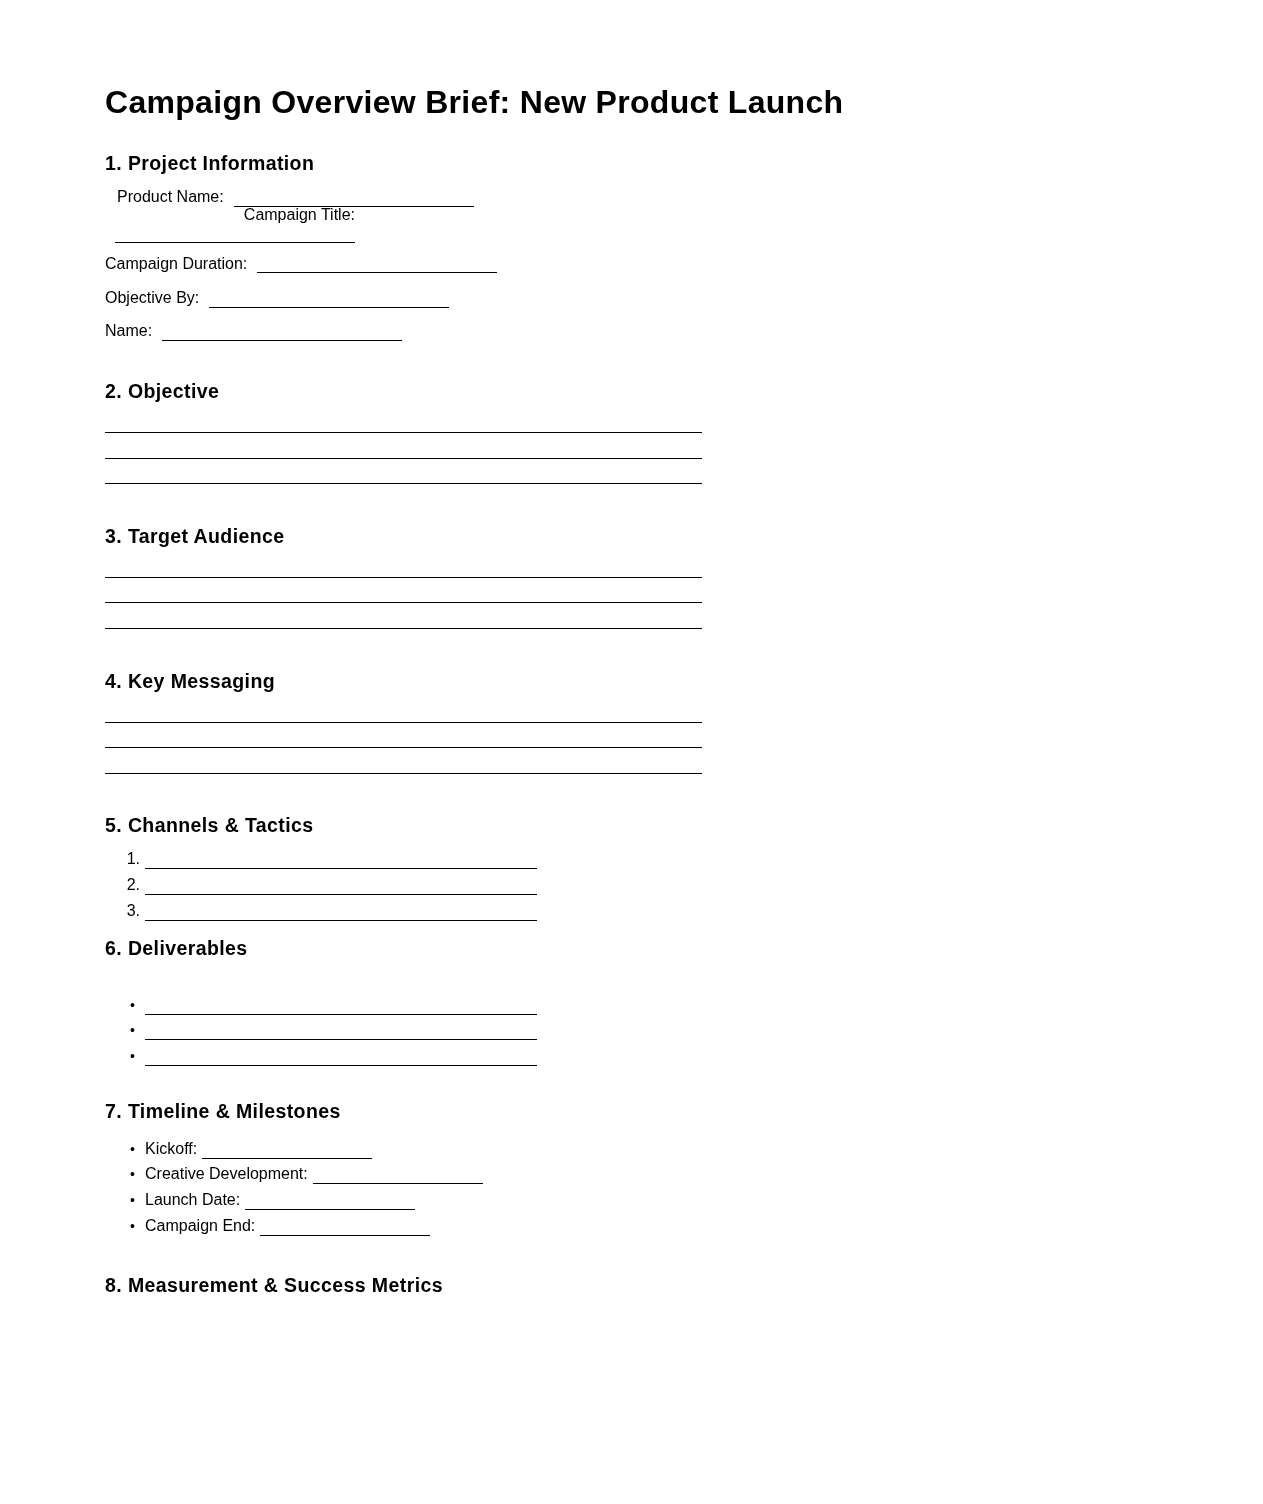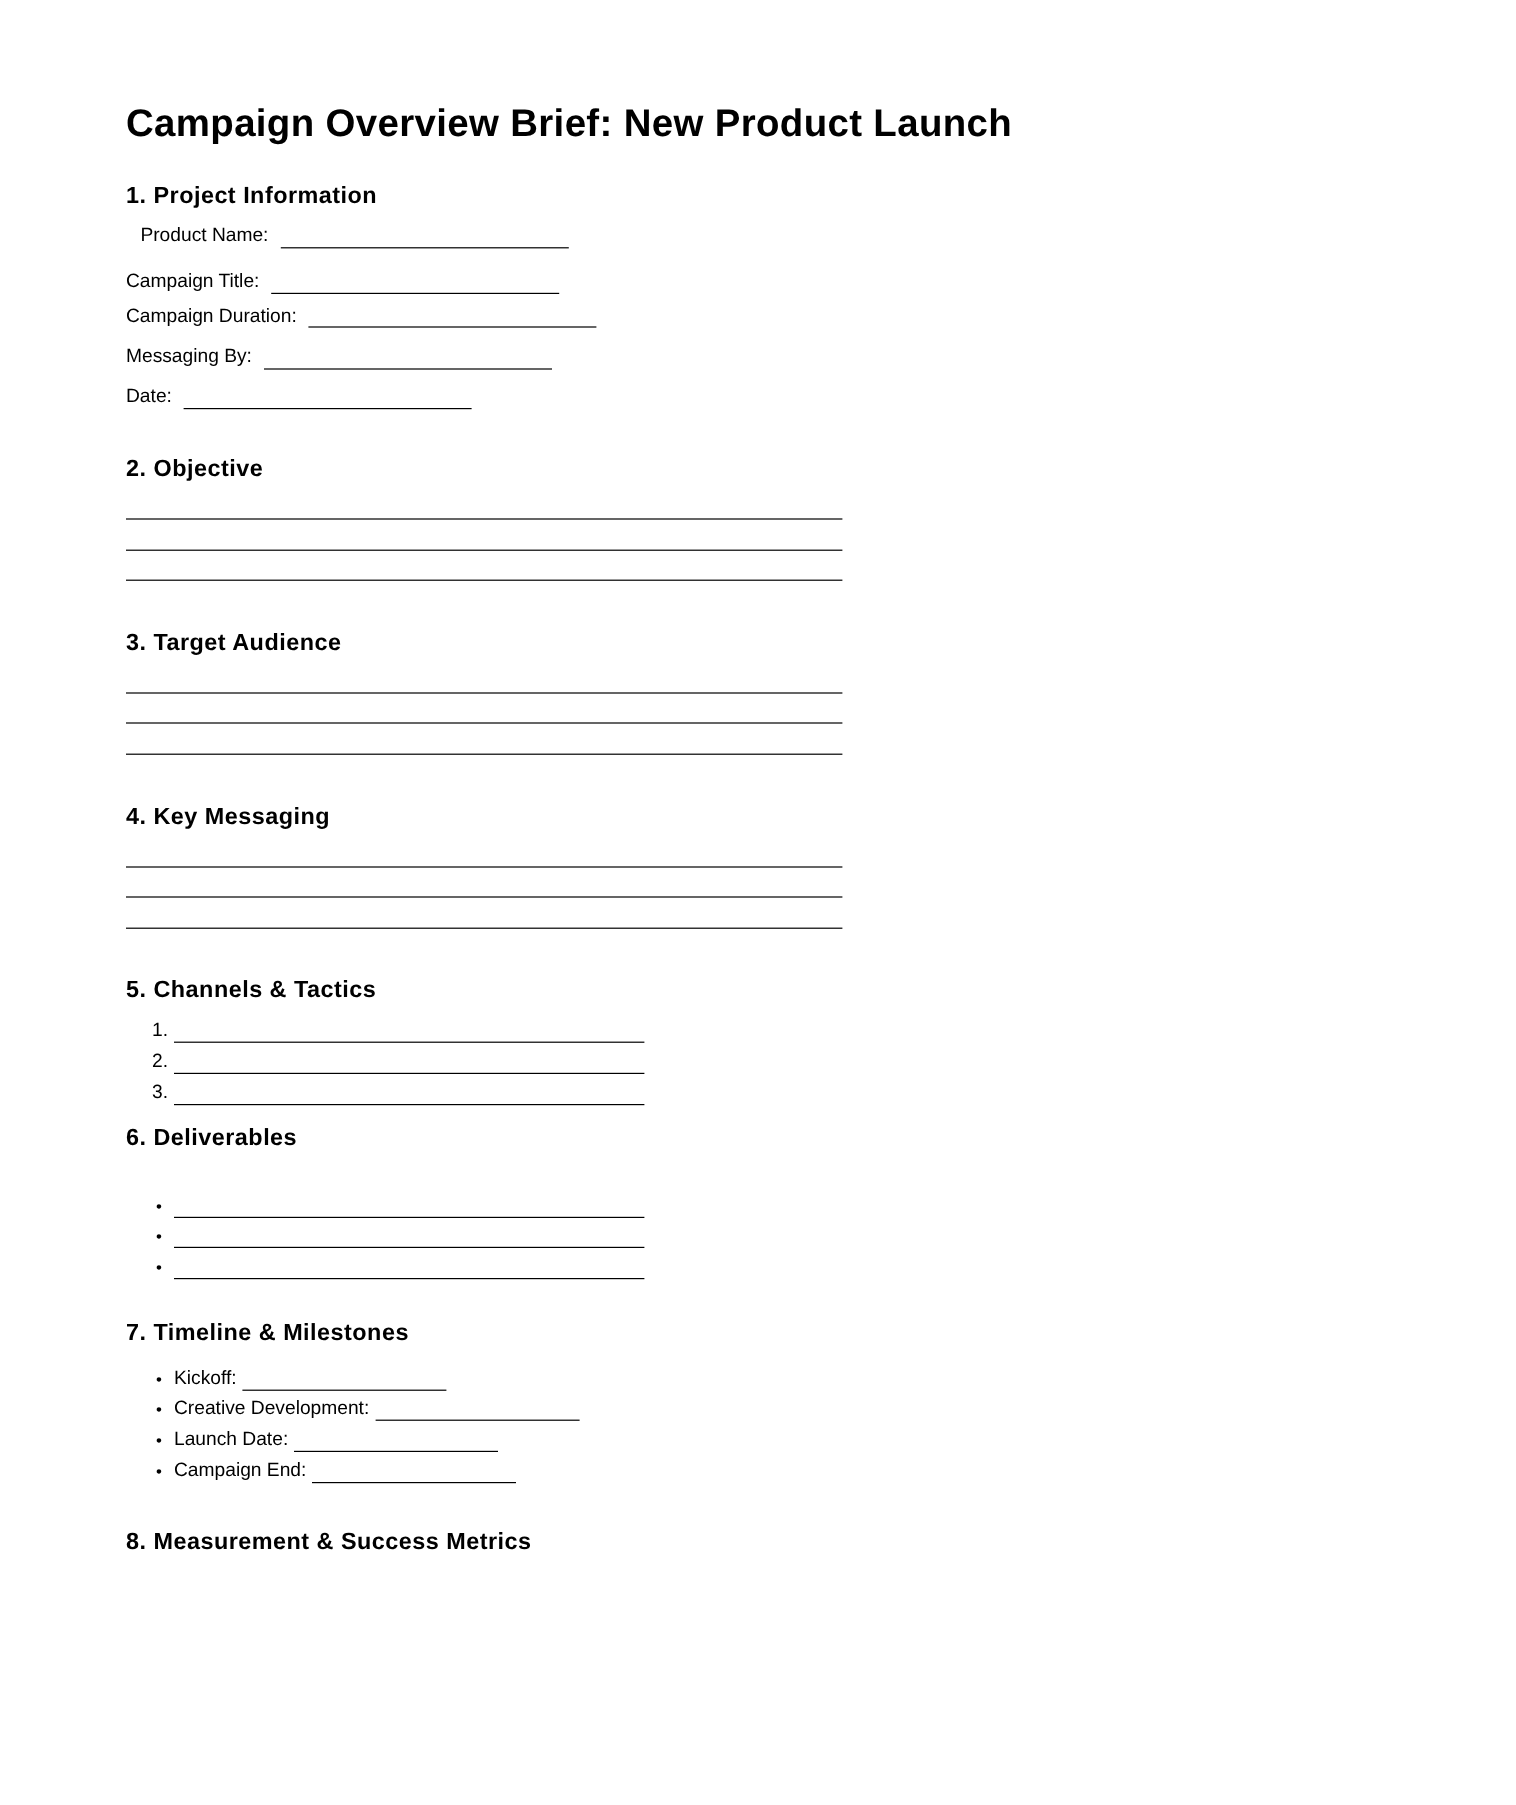--- a/index.html
+++ b/index.html
@@ -113,34 +113,34 @@
 <div class="page">
 
   <h1>Campaign Overview Brief: New Product Launch</h1>
 
   <h2 style="top:151px;">1. Project Information</h2>
 
   <div class="field-row" style="top:187px;margin-left:12px;">
     <span>Product Name:</span>
     <span class="blank"></span>
   </div>
-  <div class="field-row" style="top:225px;">
+  <div class="field-row" style="top:205px;flex-direction:column;">
     <span>Campaign Title:</span>
     <span class="blank"></span>
   </div>
   <div class="field-row" style="top:254px;align-items:center;">
     <span>Campaign Duration:</span>
     <span class="blank"></span>
   </div>
   <div class="field-row" style="top:288px;">
-    <span>Messaging By:</span>
+    <span>Objective By:</span>
     <span class="blank"></span>
   </div>
   <div class="field-row" style="top:321px;">
-    <span>Date:</span>
+    <span>Name:</span>
     <span class="blank"></span>
   </div>
 
   <h2 style="top:379px;">2. Objective</h2>
   <div class="para-line" style="top:432px;"></div>
   <div class="para-line" style="top:458px;"></div>
   <div class="para-line" style="top:483px;"></div>
 
   <h2 style="top:524px;">3. Target Audience</h2>
   <div class="para-line" style="top:577px;"></div>

